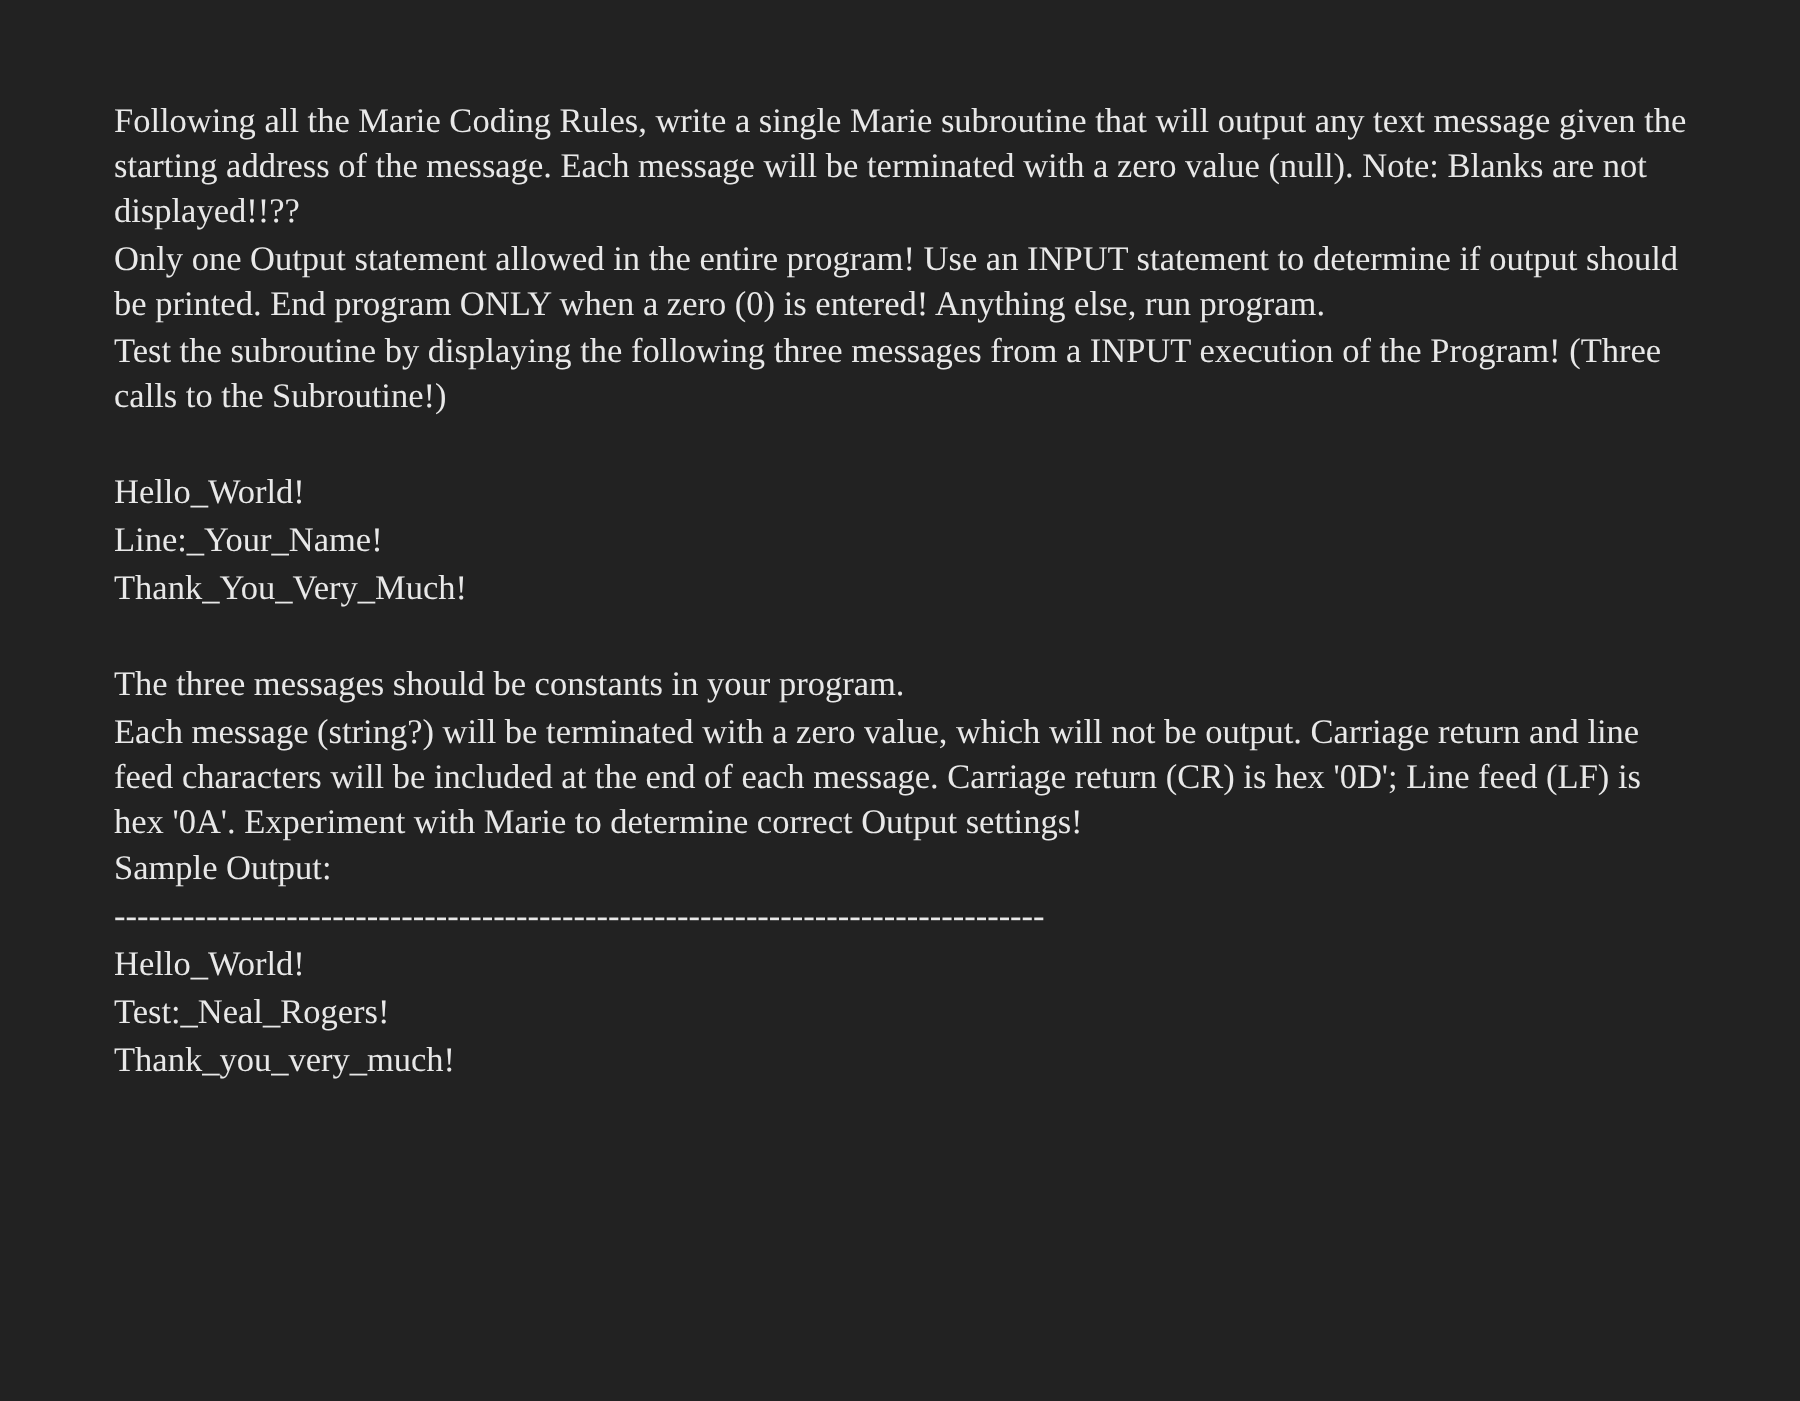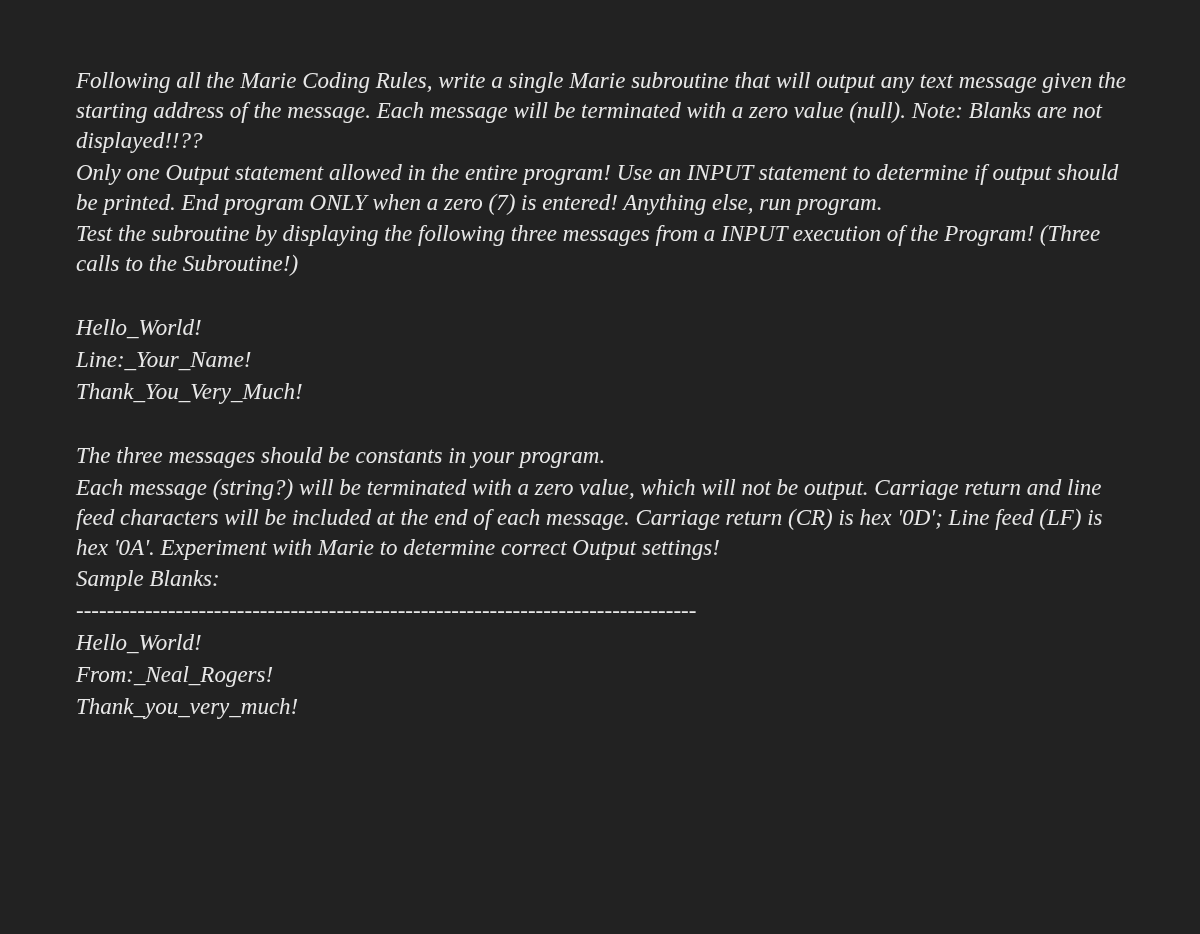--- a/index.html
+++ b/index.html
@@ -1,19 +1,18 @@
 <!DOCTYPE html>
 <html><head>
   <meta charset="utf-8">
   <style>
     * {
       margin: 2px;
       padding: 0;
       box-sizing: border-box;
-      font-style: italic;
     }
     body {
       background-color: #222222;
       width: 1200px;
       height: 934px;
       padding: 60px 70px;
       font-family: "Times New Roman", Times, serif;
       color: #e8e8e8;
       font-size: 23px;
       line-height: 1.3;
@@ -22,30 +21,30 @@
       margin-bottom: 0;
     }
     .spacer {
       height: 30px;
     }
   </style>
 </head>
 <body>
 
 <div class="paragraph">Following all the Marie Coding Rules, write a single Marie subroutine that will output any text message given the starting address of the message. Each message will be terminated with a zero value (null). Note: Blanks are not displayed!!??</div>
-<div class="paragraph">Only one Output statement allowed in the entire program! Use an INPUT statement to determine if output should be printed. End program ONLY when a zero (7) is entered! Anything else, run program.</div>
+<div class="paragraph">Only one Output statement allowed in the entire program! Use an INPUT statement to determine if output should be printed. End program ONLY when a zero (0) is entered! Anything else, run program.</div>
 <div class="paragraph">Test the subroutine by displaying the following three messages from a INPUT execution of the Program! (Three calls to the Subroutine!)</div>
 
 <div class="spacer"></div>
 
 <div class="paragraph">Hello_World!</div>
 <div class="paragraph">Line:_Your_Name!</div>
 <div class="paragraph">Thank_You_Very_Much!</div>
 
 <div class="spacer"></div>
 
 <div class="paragraph">The three messages should be constants in your program.</div>
 <div class="paragraph">Each message (string?) will be terminated with a zero value, which will not be output. Carriage return and line feed characters will be included at the end of each message. Carriage return (CR) is hex '0D'; Line feed (LF) is hex '0A'. Experiment with Marie to determine correct Output settings!</div>
-<div class="paragraph">Sample Blanks:</div>
+<div class="paragraph">Sample Output:</div>
 <div class="paragraph">---------------------------------------------------------------------------------</div>
 <div class="paragraph">Hello_World!</div>
-<div class="paragraph">From:_Neal_Rogers!</div>
+<div class="paragraph">Test:_Neal_Rogers!</div>
 <div class="paragraph">Thank_you_very_much!</div>
 
 </body></html>

